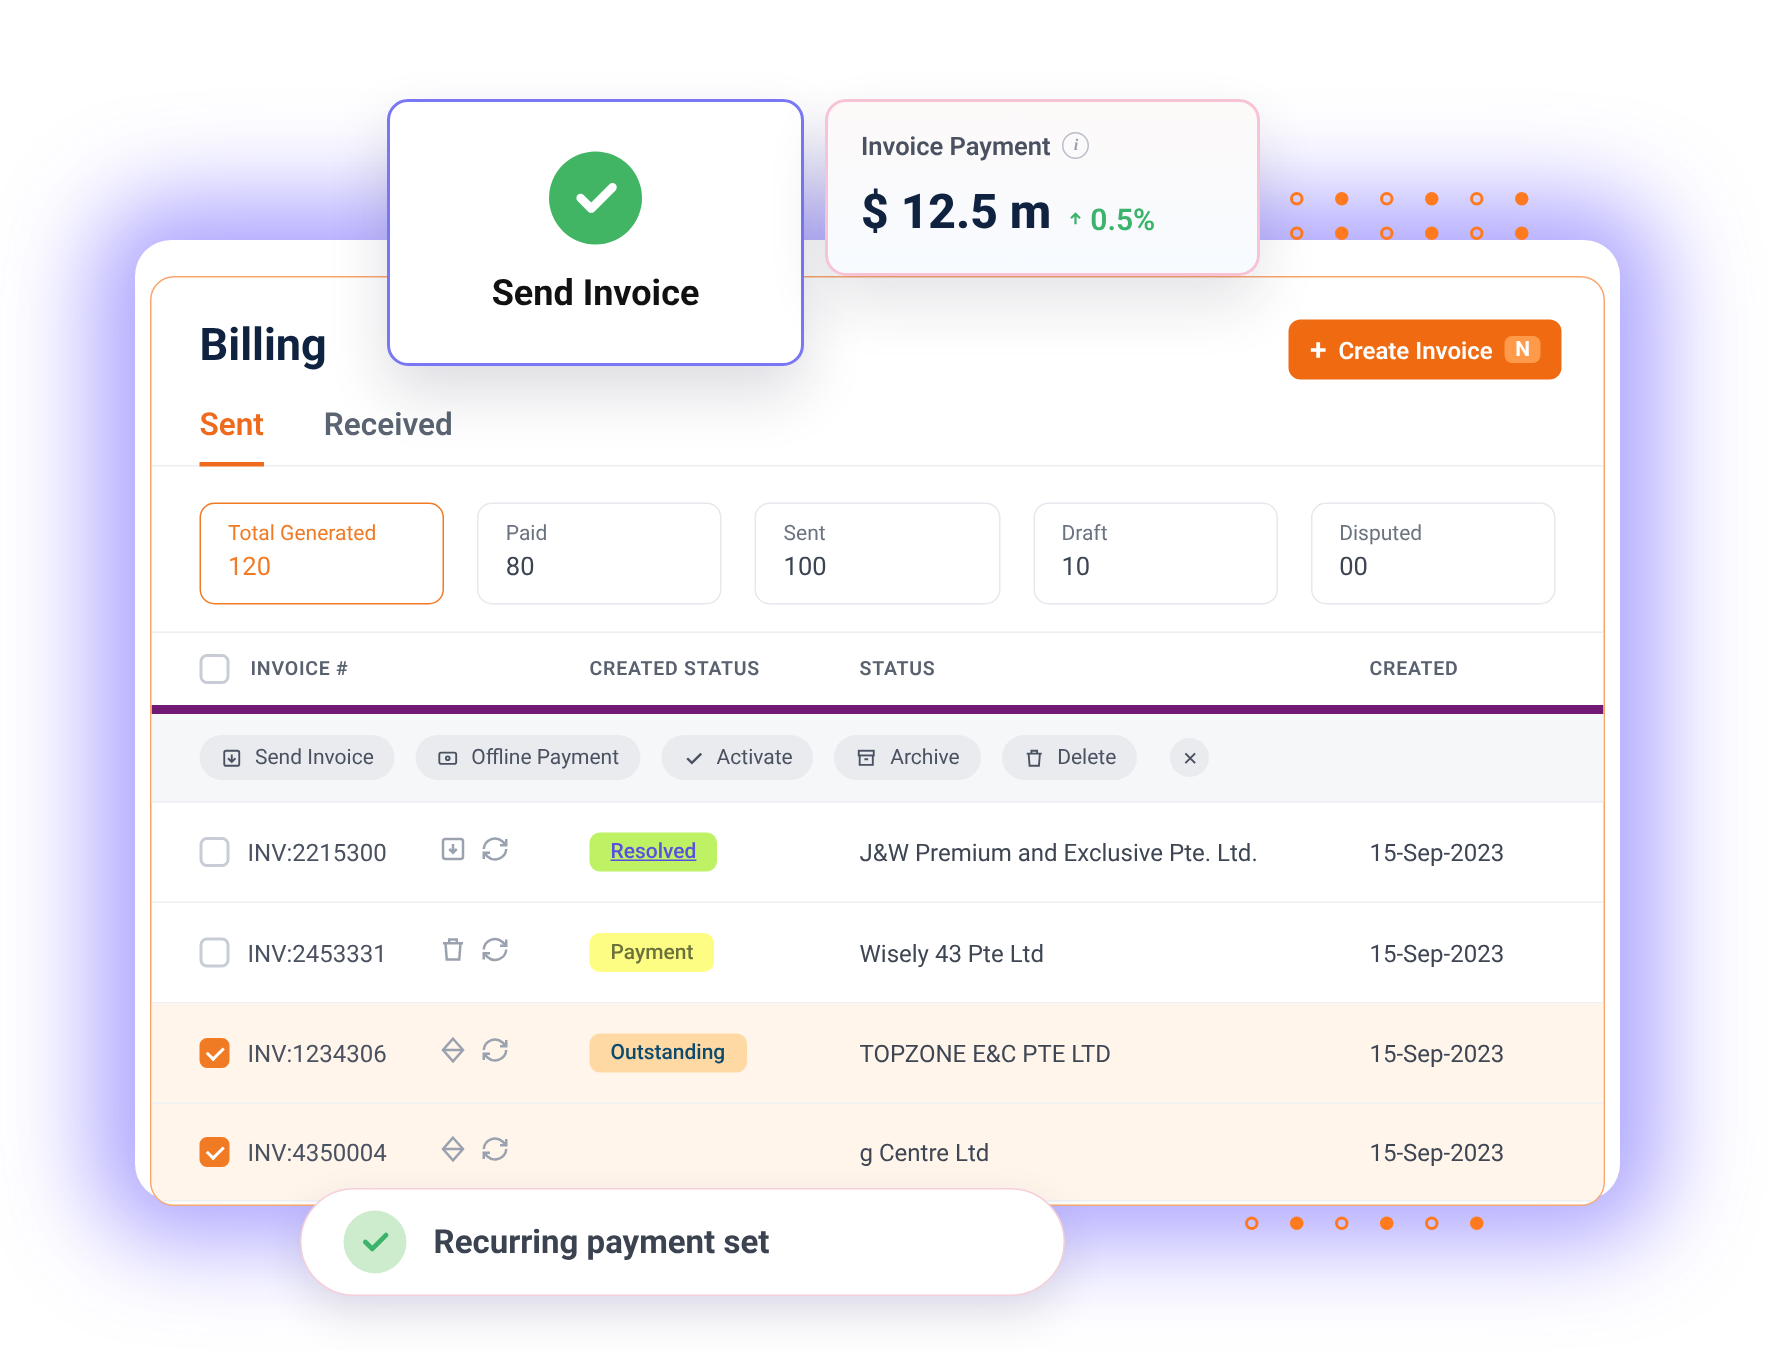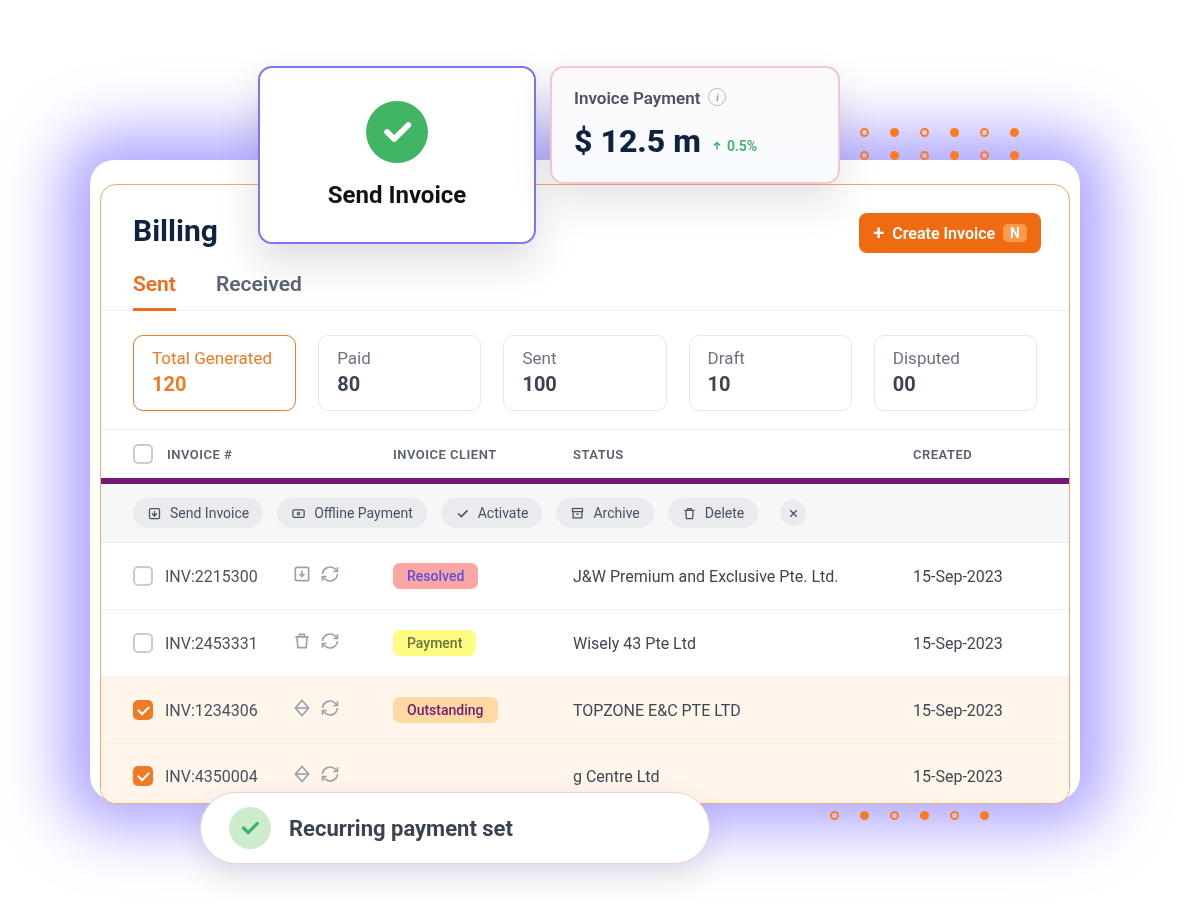--- a/index.html
+++ b/index.html
@@ -68,22 +68,22 @@
     border: 1px solid #e6e8ed;
     border-radius: 10px;
     padding: 12px 18px 14px 18px;
     cursor: pointer;
   }
   .stat-card.active {
     border-color: #f17a24;
   }
   .stat-card.active .stat-label,
   .stat-card.active .stat-value { color: #f17a24; }
-  .stat-label { font-size: 17px; color: #6b7380; margin-bottom: 4px; }
-  .stat-value { font-size: 20px; font-weight: 700; color: #3c4452; }
+  .stat-label { font-size: 14px; color: #6b7380; margin-bottom: 4px; }
+  .stat-value { font-size: 17px; font-weight: 400; color: #3c4452; }
 
   .table-head {
     display: grid;
     grid-template-columns: 260px 180px 340px 1fr;
     padding: 14px 32px;
     border-top: 1px solid #eceef2;
     border-bottom: 6px solid #701a75;
     align-items: center;
   }
   .th {
@@ -138,23 +138,23 @@
   .row-icons { display: flex; gap: 8px; color: #9ba2af; }
   .row-icons svg { width: 20px; height: 20px; }
 
   .badge {
     display: inline-block;
     padding: 5px 14px;
     border-radius: 7px;
     font-size: 14px;
     font-weight: 500;
   }
-  .badge-resolved { background: #fca5a5; color: #5a4fe0; }
+  .badge-resolved { background: #bef264; color: #5a4fe0; text-decoration: underline; }
   .badge-pending { background: #fdfd84; color: #6b723a; }
-  .badge-outstanding { background: #ffd9a3; color: #701a75; }
+  .badge-outstanding { background: #ffd9a3; color: #0c4a6e; }
 
   .checkbox {
     width: 20px; height: 20px;
     border: 2px solid #c7ccd5;
     border-radius: 5px;
     display: inline-flex;
     align-items: center;
     justify-content: center;
     cursor: pointer;
     flex-shrink: 0;
@@ -210,21 +210,21 @@
     padding: 20px 22px 22px 22px;
     z-index: 5;
   }
   .kpi-head { display: flex; gap: 8px; color: #4a5160; font-size: 17px; font-weight: 600; margin-bottom: 14px;}
   .kpi-info {
     width: 18px; height: 18px; border: 1.5px solid #b9bec8; border-radius: 50%;
     display: inline-flex; align-items: center; justify-content: center;
     font-size: 11px; color: #9ba2af; font-style: italic; font-family: serif;
   }
   .kpi-val { font-size: 32px; font-weight: 800; color: #0f2240; display: flex; align-items: baseline; gap: 10px;}
-  .kpi-delta { font-size: 14px; font-weight: 600; color: #3bb36a; display: inline-flex; align-items: center; gap: 4px;}
+  .kpi-delta { font-size: 20px; font-weight: 600; color: #3bb36a; display: inline-flex; align-items: center; gap: 4px;}
 
   .create-btn {
     position: absolute;
     right: 28px;
     top: 28px;
     background: #ef6a11;
     color: #fff;
     border-radius: 8px;
     padding: 10px 14px;
     font-size: 16px;
@@ -350,21 +350,21 @@
         <div class="stat-label">Disputed</div>
         <div class="stat-value">00</div>
       </div>
     </div>
 
   <div class="table-head">
     <div class="th th-first">
       <span class="checkbox"></span>
       <span>INVOICE #</span>
     </div>
-    <div class="th">INVOICE CLIENT</div>
+    <div class="th">CREATED STATUS</div>
     <div class="th">STATUS</div>
     <div class="th">CREATED</div>
   </div>
 
   <div class="action-bar">
     <div class="chip">
       <svg viewBox="0 0 24 24" fill="none" stroke="currentColor" stroke-width="2">
           <rect x="4" y="4" width="16" height="16" rx="2"></rect>
           <path d="M12 8v8M8 12l4 4 4-4"></path>
         </svg>

